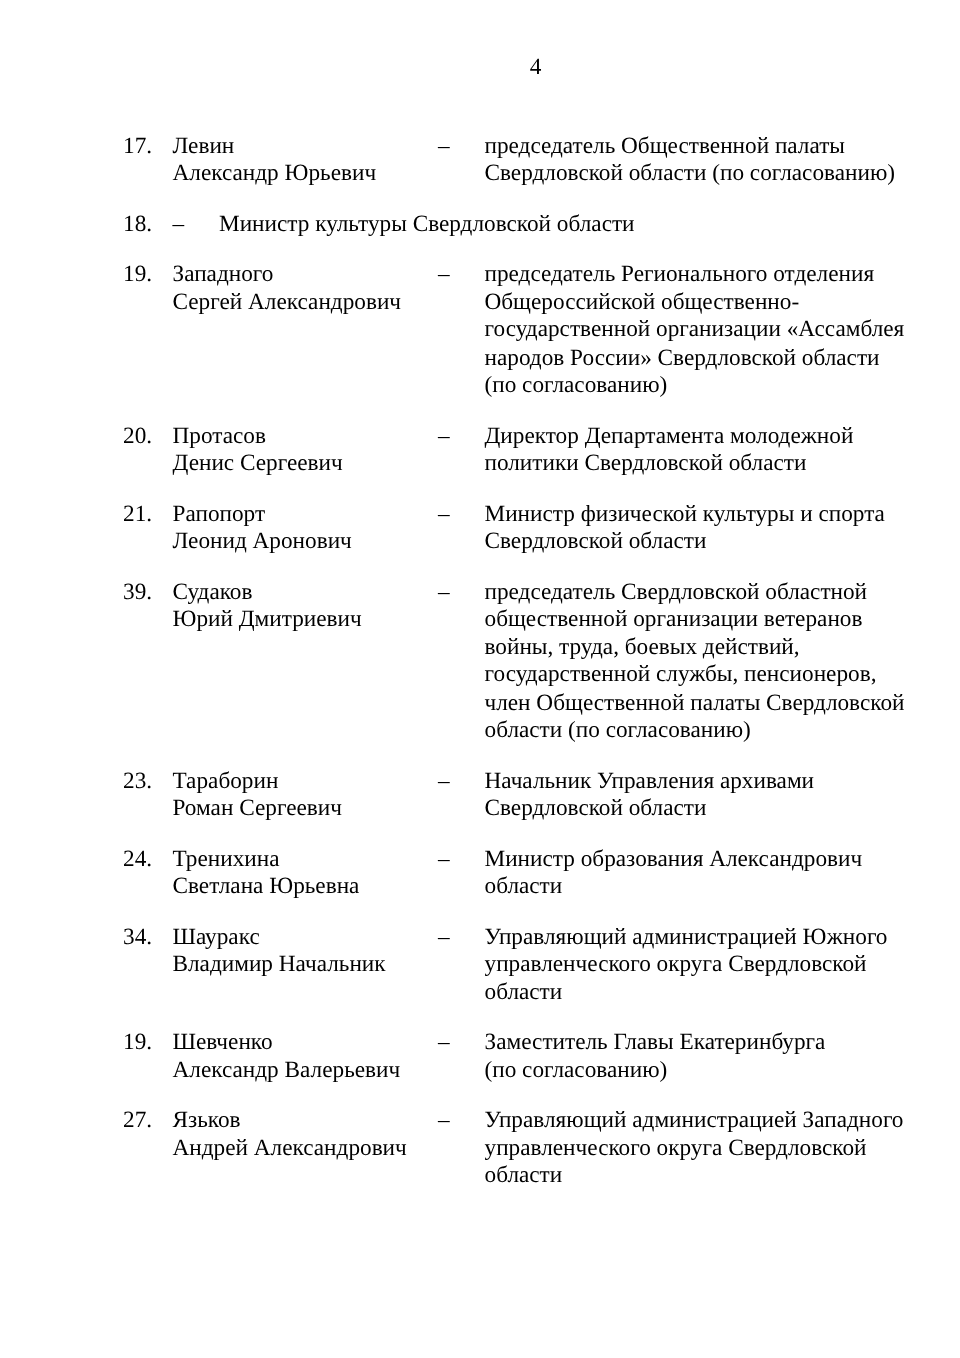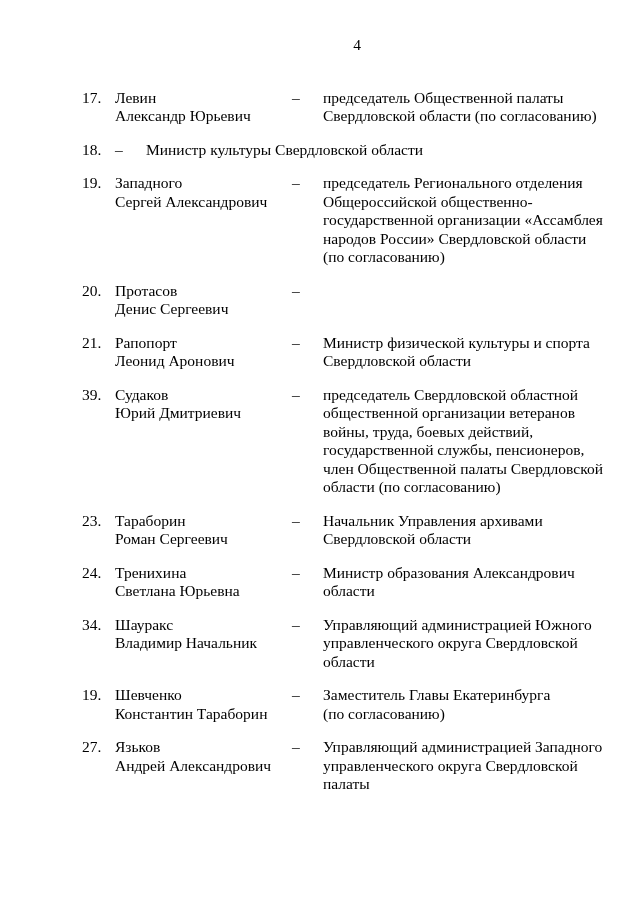--- a/index.html
+++ b/index.html
@@ -91,20 +91,22 @@
 государственной организации «Ассамблея
 народов России» Свердловской области
 (по согласованию)</div>
     </div>
 
     <div class="row">
       <div class="num">20.</div>
       <div class="name">Протасов
 Денис Сергеевич</div>
       <div class="dash">–</div>
+      <div class="desc">Директор Департамента молодежной
+политики Свердловской области</div>
     </div>
 
     <div class="row">
       <div class="num">21.</div>
       <div class="name">Рапопорт
 Леонид Аронович</div>
       <div class="dash">–</div>
       <div class="desc">Министр физической культуры и спорта
 Свердловской области</div>
     </div>
@@ -146,30 +148,30 @@
 Владимир Начальник</div>
       <div class="dash">–</div>
       <div class="desc">Управляющий администрацией Южного
 управленческого округа Свердловской
 области</div>
     </div>
 
     <div class="row">
       <div class="num">19.</div>
       <div class="name">Шевченко
-Константин Тараборин</div>
+Александр Валерьевич</div>
       <div class="dash">–</div>
       <div class="desc">Заместитель Главы Екатеринбурга
 (по согласованию)</div>
     </div>
 
     <div class="row">
       <div class="num">27.</div>
       <div class="name">Язьков
 Андрей Александрович</div>
       <div class="dash">–</div>
       <div class="desc">Управляющий администрацией Западного
 управленческого округа Свердловской
-палаты</div>
+области</div>
     </div>
 
   </div>
 </div>
 
 </body></html>

